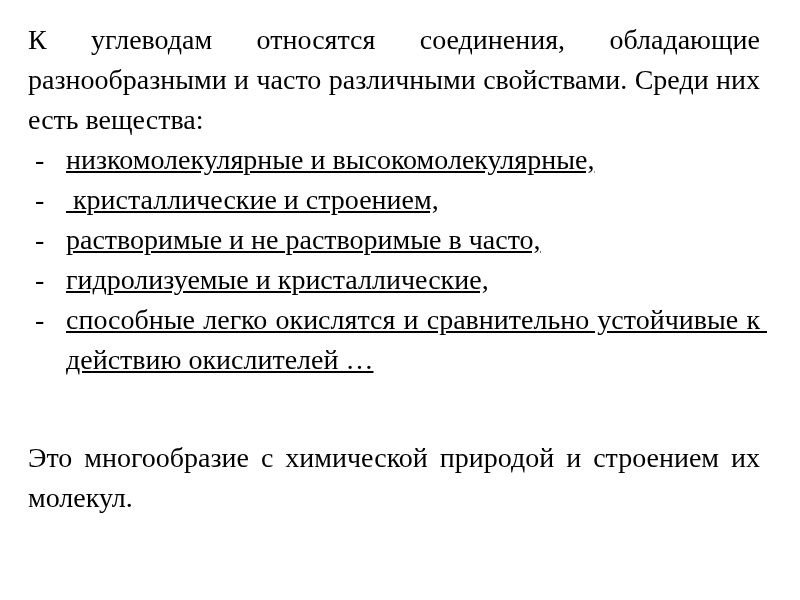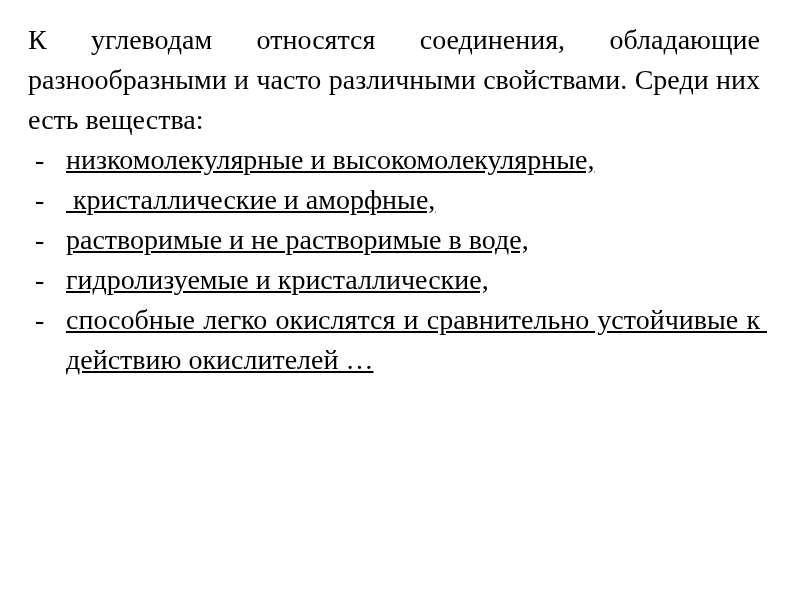--- a/index.html
+++ b/index.html
@@ -60,29 +60,30 @@
   <p class="para">К углеводам относятся соединения, обладающие разнообразными и часто различными свойствами. Среди них есть вещества:</p>
 
   <div class="bullet-list">
 
   <div class="bullet-item">
       <span class="bullet-marker">-</span>
       <span class="bullet-text">низкомолекулярные и высокомолекулярные,</span>
     </div>
       <div class="bullet-item">
       <span class="bullet-marker">-</span>
-      <span class="bullet-text"> кристаллические и аморфные,</span>
+      <span class="bullet-text"> кристаллические и строением,</span>
     </div>
       <div class="bullet-item">
       <span class="bullet-marker">-</span>
-      <span class="bullet-text">растворимые и не растворимые в воде,</span>
+      <span class="bullet-text">растворимые и не растворимые в часто,</span>
     </div>
       <div class="bullet-item">
       <span class="bullet-marker">-</span>
       <span class="bullet-text">гидролизуемые и кристаллические,</span>
     </div>
       <div class="bullet-item">
       <span class="bullet-marker">-</span>
       <span class="bullet-text">способные легко окислятся и сравнительно устойчивые к действию окислителей …</span>
     </div>
     </div>
 
+  <p class="para closing">Это многообразие с химической природой и строением их молекул.</p>
 </div>
 
 </body></html>

